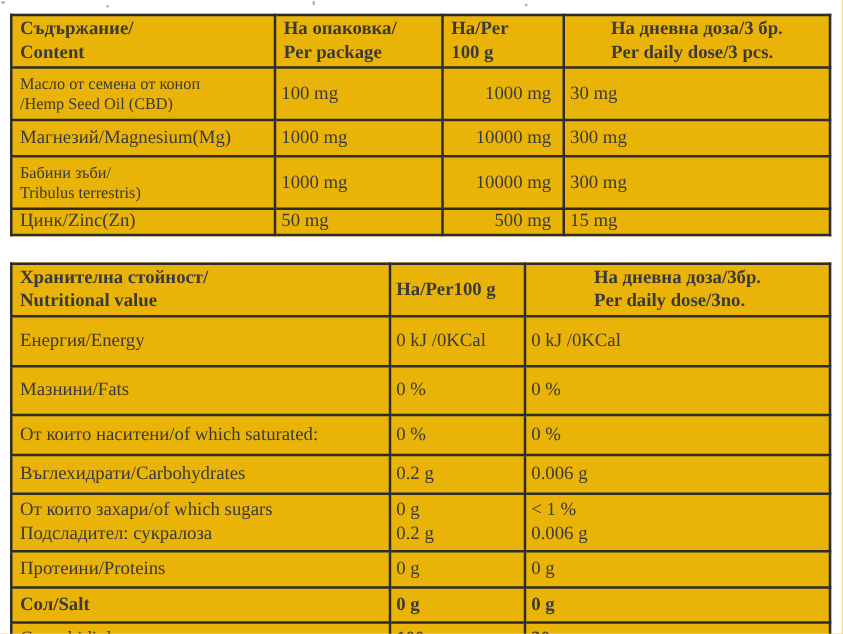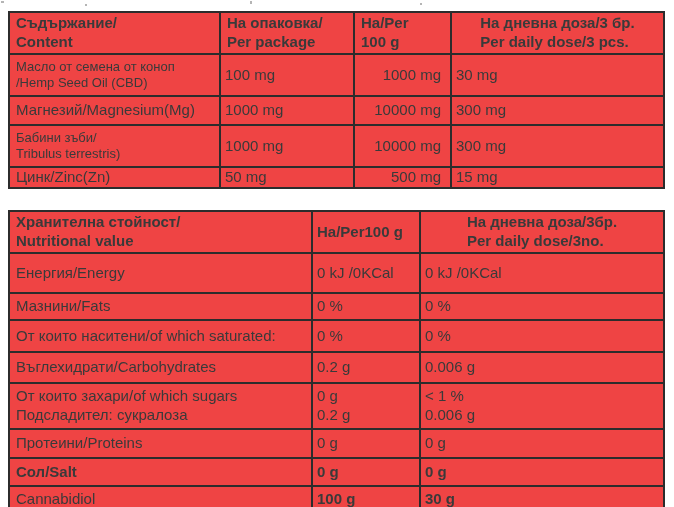--- a/index.html
+++ b/index.html
@@ -3,21 +3,22 @@
 <meta charset="utf-8">
 <style>
   html,body{margin:0;padding:0;}
   body{
     width:674px;height:507px;background:#ffffff;position:relative;
     font-family:"Liberation Sans", sans-serif;color:#3a3a3a;
     -webkit-font-smoothing:antialiased;
   }
   table{
     border-collapse:collapse;table-layout:fixed;position:absolute;left:8px;
-    background:#ef4444;
+    background:#eab308;
+    font-family:Liberation Serif, serif;
   }
   #content-table{top:11px;width:655px;}
   #nutrition-table{top:210px;width:655px;}
   td,th{
     border:2px solid #2c2c2c;padding:0 6px;vertical-align:middle;
     font-size:15px;line-height:1.25;overflow:hidden;
   }
   th{font-weight:bold;text-align:left;}
   .name{ text-align:left; }
   .small{font-size:13px;line-height:1.2;}
@@ -33,21 +34,21 @@
   #content-table tr:nth-child(4){height:42px;}
   #content-table tr:nth-child(5){height:16px;}
   
   #content-table col:nth-child(1){width:211px;}
   #content-table col:nth-child(2){width:134px;}
   #content-table col:nth-child(3){width:97px;}
   #content-table col:nth-child(4){width:213px;}
   
   #nutrition-table tr:nth-child(1){height:42px;}
   #nutrition-table tr:nth-child(2){height:40px;}
-  #nutrition-table tr:nth-child(3){height:27px;}
+  #nutrition-table tr:nth-child(3){height:39px;}
   #nutrition-table tr:nth-child(4){height:32px;}
   #nutrition-table tr:nth-child(5){height:31px;}
   #nutrition-table tr:nth-child(6){height:46px;}
   #nutrition-table tr:nth-child(7){height:29px;}
   #nutrition-table tr:nth-child(8){height:28px;}
   #nutrition-table tr:nth-child(9){height:27px;}
   
   #nutrition-table col:nth-child(1){width:303px;}
   #nutrition-table col:nth-child(2){width:108px;}
   #nutrition-table col:nth-child(3){width:244px;}

